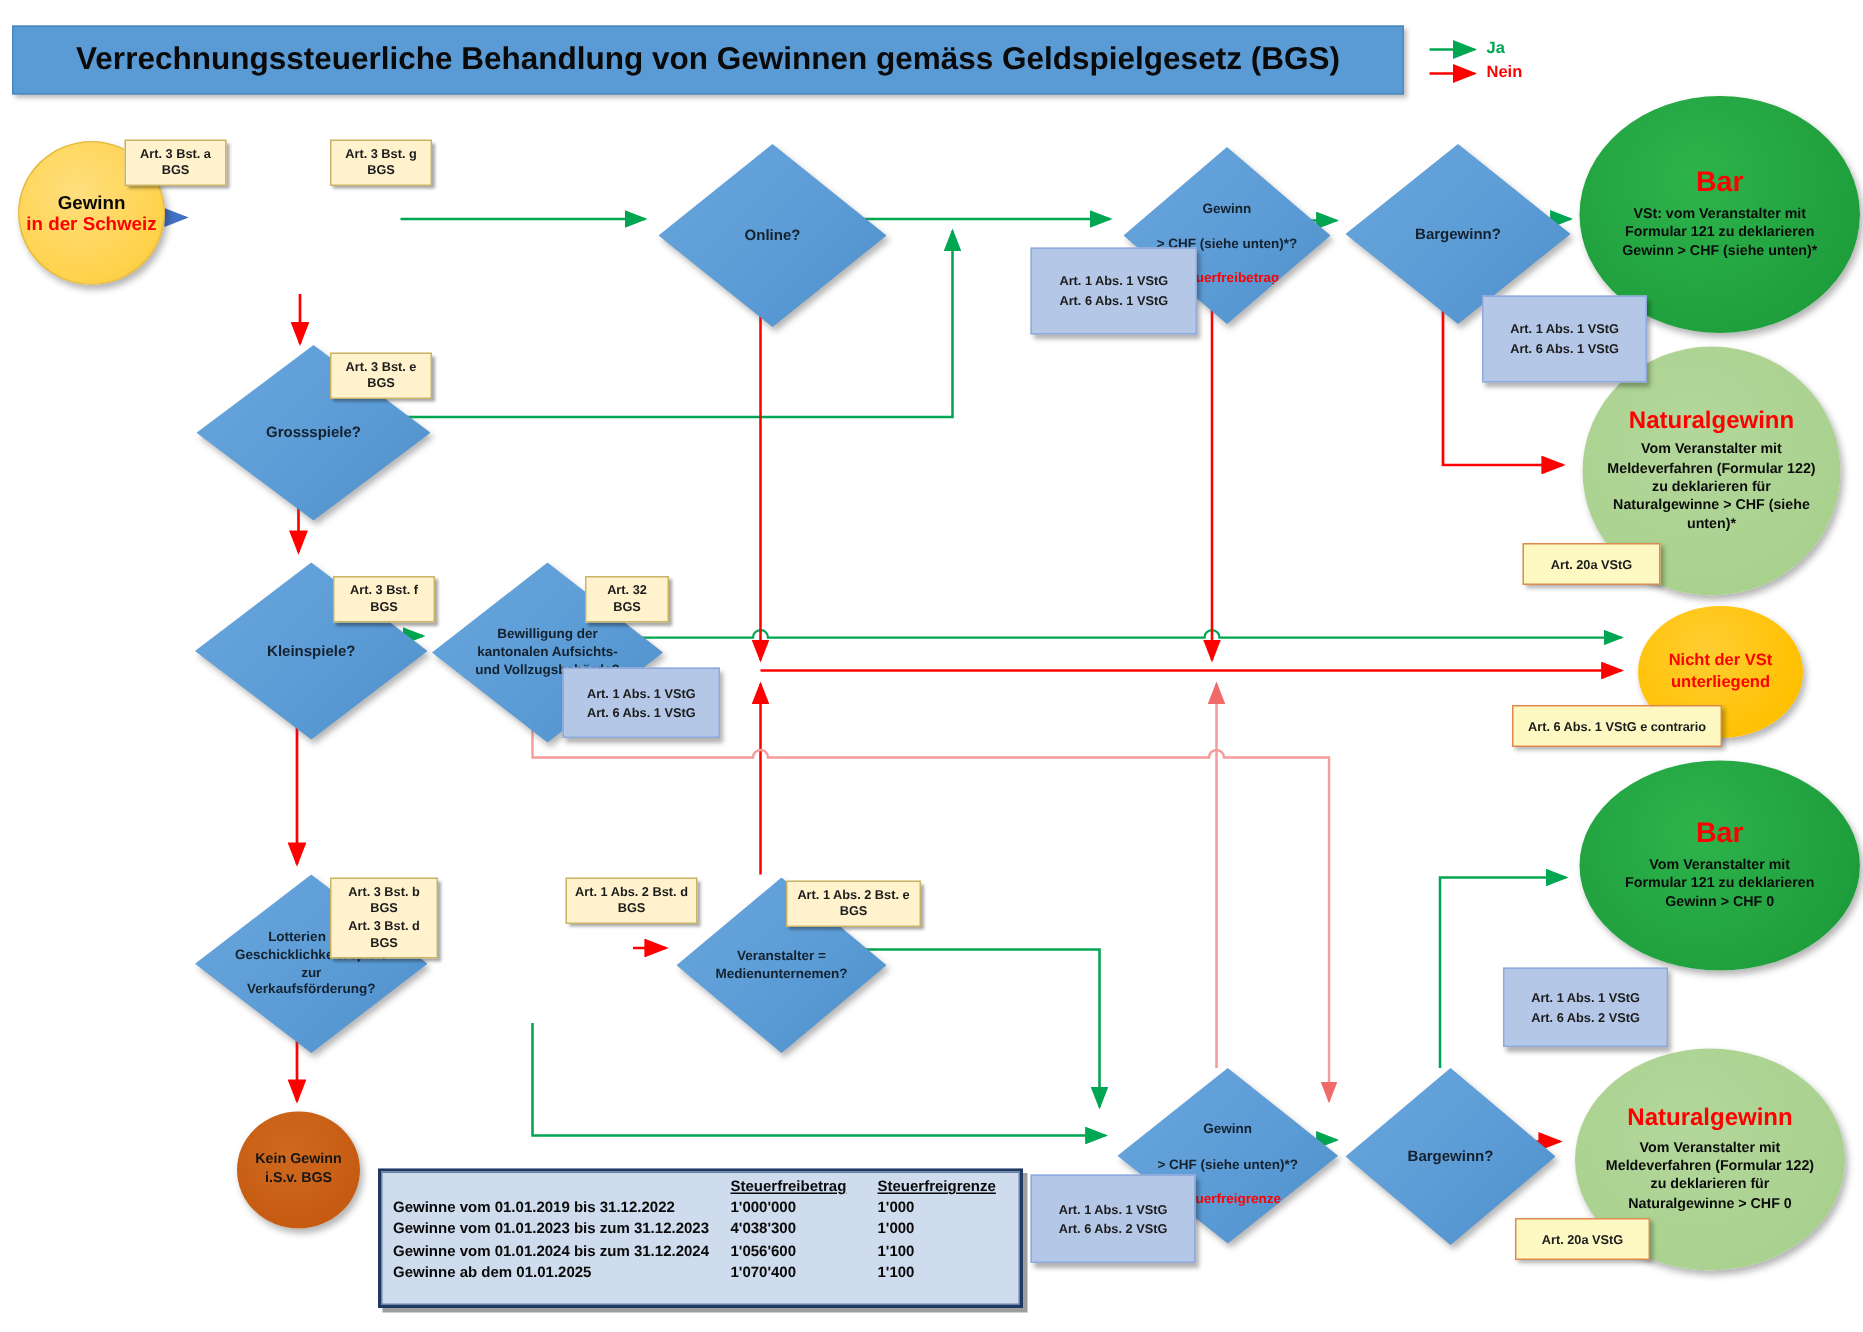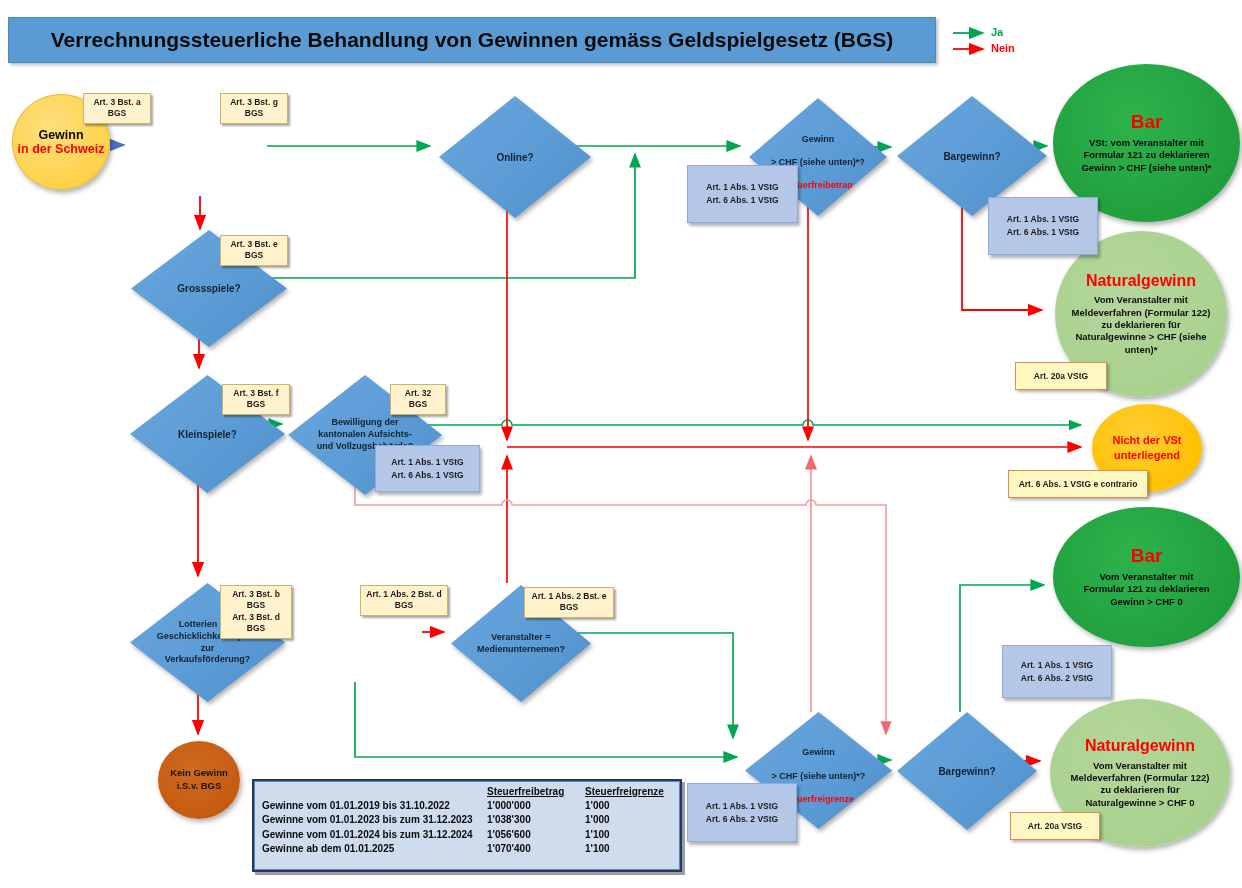--- a/index.html
+++ b/index.html
@@ -219,21 +219,21 @@
 i.S.v. BGS</div>
   </div>
 
   <div class="abs note" style="left:83px;top:93px;width:68px;">Art. 3 Bst. a BGS</div>
   <div class="abs note" style="left:220px;top:93px;width:68px;">Art. 3 Bst. g BGS</div>
   <div class="abs note" style="left:220px;top:235px;width:68px;">Art. 3 Bst. e BGS</div>
   <div class="abs note" style="left:222px;top:384px;width:68px;">Art. 3 Bst. f BGS</div>
   <div class="abs note" style="left:390px;top:384px;width:56px;">Art. 32 BGS</div>
   <div class="abs note" style="left:220px;top:585px;width:72px;">Art. 3 Bst. b BGS
 Art. 3 Bst. d BGS</div>
-  <div class="abs note" style="left:360px;top:585px;width:88px;">Art. 1 Abs. 2 Bst. d BGS</div>
+  <div class="abs note" style="left:377px;top:585px;width:88px;">Art. 1 Abs. 2 Bst. d BGS</div>
   <div class="abs note" style="left:524px;top:587px;width:90px;">Art. 1 Abs. 2 Bst. e BGS</div>
 
   <div class="abs lawbox" style="left:687px;top:165px;width:111px;height:58px;">Art. 1 Abs. 1 VStG
 Art. 6 Abs. 1 VStG</div>
   <div class="abs lawbox" style="left:988px;top:197px;width:110px;height:58px;">Art. 1 Abs. 1 VStG
 Art. 6 Abs. 1 VStG</div>
   <div class="abs lawbox" style="left:375px;top:445px;width:105px;height:47px;">Art. 1 Abs. 1 VStG
 Art. 6 Abs. 1 VStG</div>
   <div class="abs lawbox" style="left:687px;top:783px;width:110px;height:59px;">Art. 1 Abs. 1 VStG
 Art. 6 Abs. 2 VStG</div>
@@ -244,27 +244,27 @@
   <div class="abs orangebox" style="left:1008px;top:470px;width:140px;height:28px;">Art. 6 Abs. 1 VStG e contrario</div>
   <div class="abs orangebox" style="left:1010px;top:812px;width:90px;height:28px;">Art. 20a VStG</div>
 
   <div class="abs vkp">
     <div class="t-row">
       <span class="t-label"></span>
       <span class="t-c1 u">Steuerfreibetrag</span>
       <span class="t-c2 u">Steuerfreigrenze</span>
     </div>
     <div class="t-row">
-      <span class="t-label">Gewinne vom 01.01.2019 bis 31.10.2022</span>
+      <span class="t-label">Gewinne vom 01.01.2019 bis 31.12.2022</span>
       <span class="t-c1">1'000'000</span>
       <span class="t-c2">1'000</span>
     </div>
     <div class="t-row">
       <span class="t-label">Gewinne vom 01.01.2023 bis zum 31.12.2023</span>
-      <span class="t-c1">1'038'300</span>
+      <span class="t-c1">4'038'300</span>
       <span class="t-c2">1'000</span>
     </div>
     <div class="t-row">
       <span class="t-label">Gewinne vom 01.01.2024 bis zum 31.12.2024</span>
       <span class="t-c1">1'056'600</span>
       <span class="t-c2">1'100</span>
     </div>
     <div class="t-row">
       <span class="t-label">Gewinne ab dem 01.01.2025</span>
       <span class="t-c1">1'070'400</span>

